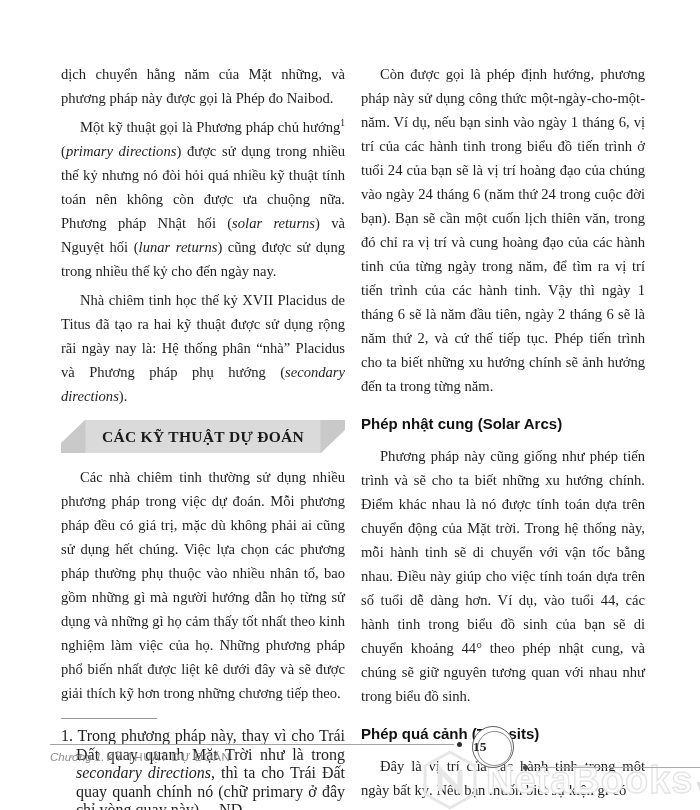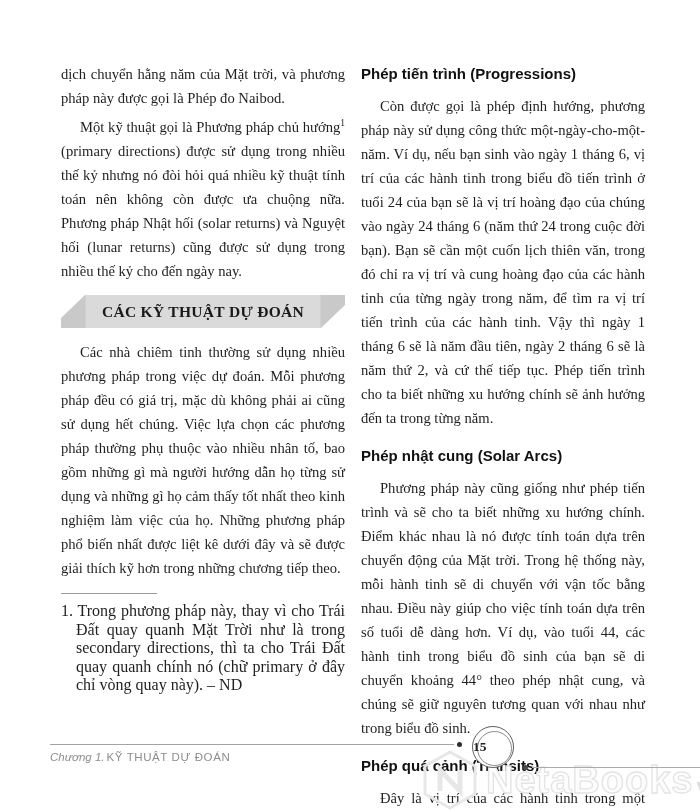--- a/index.html
+++ b/index.html
@@ -20,21 +20,21 @@
     gap: 16px;
   }
   .col { width: 284px; }
   .body-text {
     font-size: 14.6px;
     line-height: 24px;
     text-align: justify;
   }
   .body-text p { margin-bottom: 5px; }
   .indent { text-indent: 19px; }
-  .it { }
+  .it { font-style: italic; }
   .sup { font-size: 9.5px; vertical-align: super; line-height: 0; }
 
   .banner {
     margin: 12px 0 12px 0;
     height: 33px;
     line-height: 33px;
     text-align: center;
     font-weight: bold;
     font-size: 15.5px;
     letter-spacing: 0.3px;
@@ -130,36 +130,36 @@
     margin-left: 3px; margin-top: 10px;
     line-height: 1;
   }
 </style>
 </head>
 <body>
 
 <div class="columns">
 
   <div class="col body-text">
-    <p>dịch chuyển hằng năm của Mặt trời, và phương pháp này được gọi là Phép đo Naibod.</p>
+    <p>dịch chuyển hằng năm của Mặt những, và phương pháp này được gọi là Phép đo Naibod.</p>
 
     <p class="indent"><span>Một kỹ thuật gọi là Phương pháp chủ hướng</span><span class="sup">1</span><span> (</span><span class="it">primary directions</span><span>) được sử dụng trong nhiều thế kỷ nhưng nó đòi hỏi quá nhiều kỹ thuật tính toán nên không còn được ưa chuộng nữa. Phương pháp Nhật hối (</span><span class="it">solar returns</span><span>) và Nguyệt hối (</span><span class="it">lunar returns</span><span>) cũng được sử dụng trong nhiều thế kỷ cho đến ngày nay.</span></p>
 
+    <p class="indent"><span>Nhà chiêm tinh học thế kỷ XVII Placidus de Titus đã tạo ra hai kỹ thuật được sử dụng rộng rãi ngày nay là: Hệ thống phân “nhà” Placidus và Phương pháp phụ hướng (</span><span class="it">secondary directions</span><span>).</span></p>
 
     <div class="banner">CÁC KỸ THUẬT DỰ ĐOÁN</div>
 
     <p class="indent">Các nhà chiêm tinh thường sử dụng nhiều phương pháp trong việc dự đoán. Mỗi phương pháp đều có giá trị, mặc dù không phải ai cũng sử dụng hết chúng. Việc lựa chọn các phương pháp thường phụ thuộc vào nhiều nhân tố, bao gồm những gì mà người hướng dẫn họ từng sử dụng và những gì họ cảm thấy tốt nhất theo kinh nghiệm làm việc của họ. Những phương pháp phổ biến nhất được liệt kê dưới đây và sẽ được giải thích kỹ hơn trong những chương tiếp theo.</p>
 
     <div class="footnote-sep"></div>
     <div class="footnote"><span>1. Trong phương pháp này, thay vì cho Trái Đất quay quanh Mặt Trời như là trong </span><span class="it">secondary directions</span><span>, thì ta cho Trái Đất quay quanh chính nó (chữ primary ở đây chỉ vòng quay này). – ND</span></div>
   </div>
 
   <div class="col body-text">
     <div class="section">
-      <div class="subheading">Phép tiến trình (Progressions)</div>
       <p class="indent">Còn được gọi là phép định hướng, phương pháp này sử dụng công thức một-ngày-cho-một-năm. Ví dụ, nếu bạn sinh vào ngày 1 tháng 6, vị trí của các hành tinh trong biểu đồ tiến trình ở tuổi 24 của bạn sẽ là vị trí hoàng đạo của chúng vào ngày 24 tháng 6 (năm thứ 24 trong cuộc đời bạn). Bạn sẽ cần một cuốn lịch thiên văn, trong đó chỉ ra vị trí và cung hoàng đạo của các hành tinh của từng ngày trong năm, để tìm ra vị trí tiến trình của các hành tinh. Vậy thì ngày 1 tháng 6 sẽ là năm đầu tiên, ngày 2 tháng 6 sẽ là năm thứ 2, và cứ thế tiếp tục. Phép tiến trình cho ta biết những xu hướng chính sẽ ảnh hưởng đến ta trong từng năm.</p>
     </div>
     <div class="section">
       <div class="subheading">Phép nhật cung (Solar Arcs)</div>
       <p class="indent">Phương pháp này cũng giống như phép tiến trình và sẽ cho ta biết những xu hướng chính. Điểm khác nhau là nó được tính toán dựa trên chuyển động của Mặt trời. Trong hệ thống này, mỗi hành tinh sẽ di chuyển với vận tốc bằng nhau. Điều này giúp cho việc tính toán dựa trên số tuổi dễ dàng hơn. Ví dụ, vào tuổi 44, các hành tinh trong biểu đồ sinh của bạn sẽ di chuyển khoảng 44° theo phép nhật cung, và chúng sẽ giữ nguyên tương quan với nhau như trong biểu đồ sinh.</p>
     </div>
     <div class="section">
       <div class="subheading">Phép quá cảnh (Transits)</div>
       <p class="indent">Đây là vị trí của các hành tinh trong một ngày bất kỳ. Nếu bạn muốn biết sự kiện gì có</p>
     </div>

